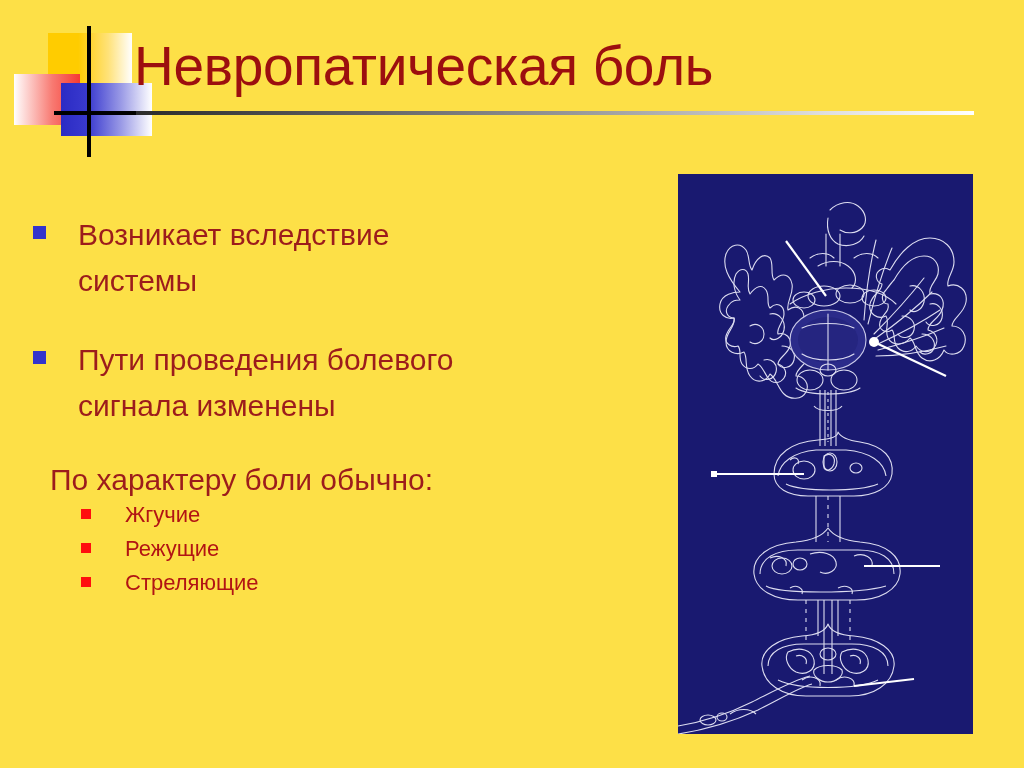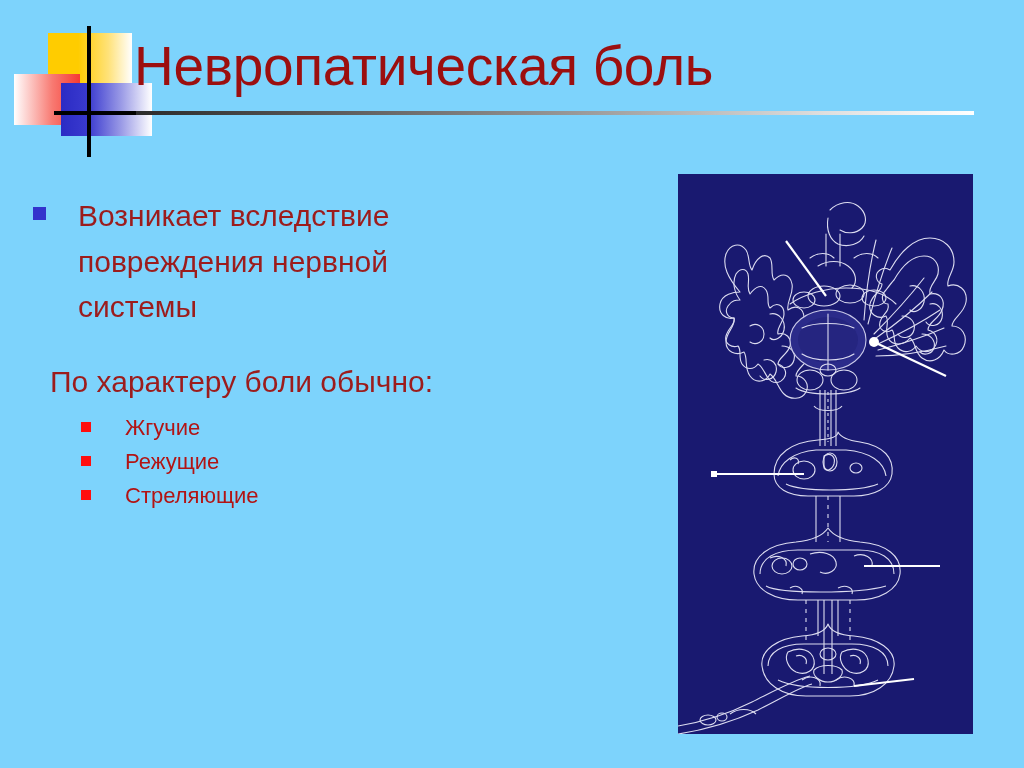--- a/index.html
+++ b/index.html
@@ -12,21 +12,21 @@
     width: 1024px;
     height: 768px;
     position: relative;
     overflow: hidden;
     font-family: "Liberation Sans", "DejaVu Sans", sans-serif;
   }
 
   .slide {
     position: absolute;
     inset: 0;
-    background: #7dd3fc;
+    background: #fde047;
   }
 
   
   .deco {
     position: absolute;
     left: 12px;
     top: 26px;
     width: 150px;
     height: 136px;
   }
@@ -90,21 +90,21 @@
     top: 111px;
     width: 838px;
     height: 4px;
     background: linear-gradient(to right, #2B2B2B 0%, #4F4F4F 18%, #9E9E9E 55%, #DEDEDE 82%, #FFFFFF 100%);
   }
 
   
   .content {
     position: absolute;
     left: 26px;
-    top: 193px;
+    top: 212px;
     width: 600px;
   }
 
   .bullet-block {
     position: relative;
     margin-bottom: 34px;
   }
   .bullet-marker {
     position: absolute;
     left: 7px;
@@ -131,21 +131,21 @@
     margin-top: 14px;
   }
   .section-head {
     margin-left: 24px;
     font-size: 30px;
     line-height: 1.2;
     color: #9C1C1C;
     white-space: nowrap;
   }
   .sub-list {
-    margin-top: 11px;
+    margin-top: 0;
     margin-left: 55px;
   }
   .sub-item {
     position: relative;
     height: 34px;
   }
   .sub-marker {
     position: absolute;
     left: 0px;
     top: 11px;
@@ -192,25 +192,31 @@
 
   <div class="title">Невропатическая боль</div>
   <div class="title-rule"></div>
 
   <div class="content">
 
     <div class="bullet-block">
       <span class="bullet-marker"></span>
       <div class="bullet-text">
         <span class="line first">Возникает вследствие</span>
-        <span class="line">повреждения нервной</span>
         <span class="line">системы</span>
       </div>
     </div>
 
+    <div class="bullet-block">
+      <span class="bullet-marker"></span>
+      <div class="bullet-text">
+        <span class="line first">Пути проведения болевого</span>
+        <span class="line">сигнала изменены</span>
+      </div>
+    </div>
 
     <div class="section">
       <div class="section-head">По характеру боли обычно:</div>
       <div class="sub-list">
         <div class="sub-item">
           <span class="sub-marker"></span>
           <span class="sub-label">Жгучие</span>
         </div>
         <div class="sub-item">
           <span class="sub-marker"></span>

